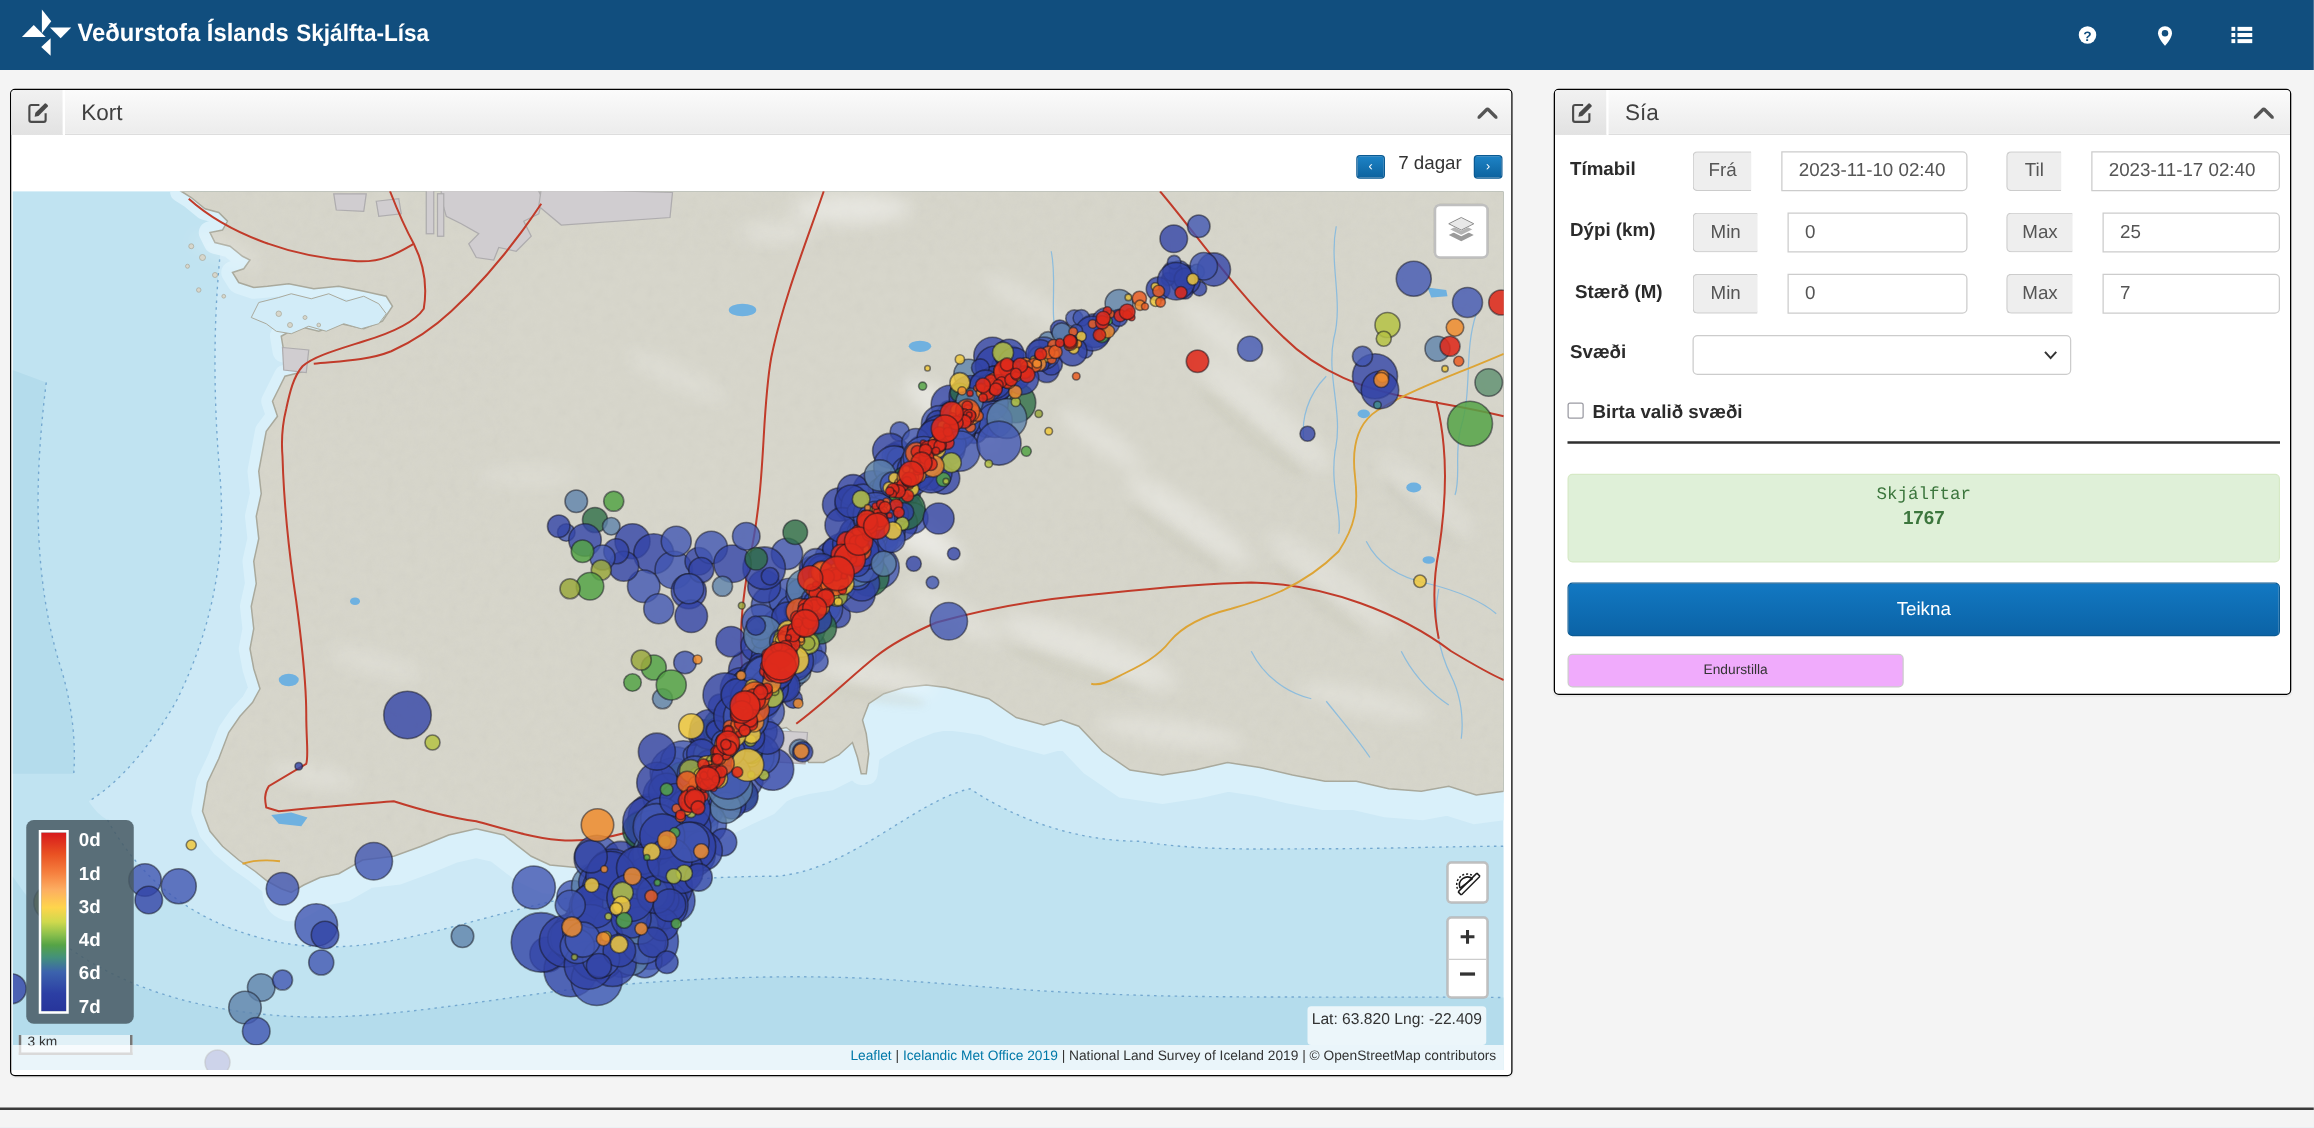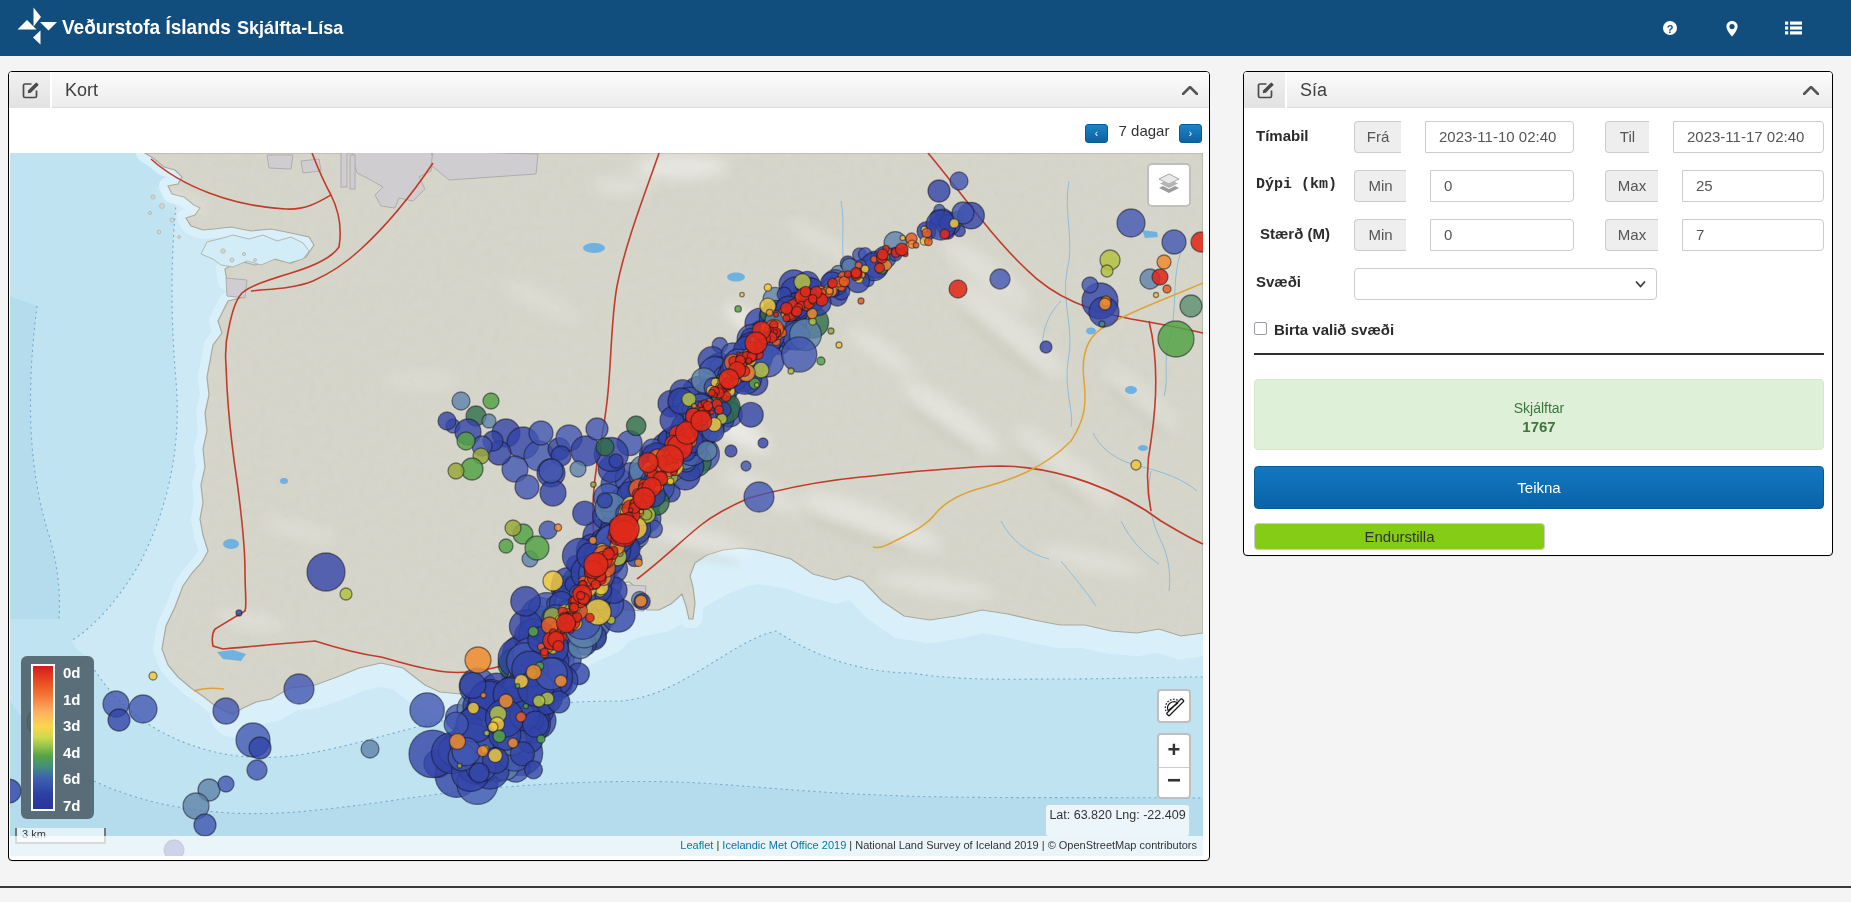--- a/index.html
+++ b/index.html
@@ -1335,21 +1335,21 @@
     
     <div class="abs" style="left:1137px;top:10px;width:44px;height:44px;background:#fff;border:2px solid rgba(0,0,0,0.25);border-radius:5px;">
       <svg style="position:absolute;left:7px;top:7px" width="26" height="26" viewBox="0 0 26 26">
         <polygon points="13,11 3,16 13,21 23,16" fill="#9b9b9b"></polygon>
         <polygon points="13,6.5 3,11.5 13,16.5 23,11.5" fill="#b3b3b3" stroke="#fff" stroke-width="1"></polygon>
         <polygon points="13,2 3,7 13,12 23,7" fill="#e8e8e8" stroke="#fff" stroke-width="1"></polygon>
         <polygon points="13,2 3,7 13,12 23,7" fill="none" stroke="#8a8a8a" stroke-width="0.8"></polygon>
       </svg>
     </div>
     
-    <div class="abs" style="left:11px;top:503px;width:73px;height:163px;background:rgba(72,91,100,0.86);border-radius:6px;padding-left:26px;">
+    <div class="abs" style="left:11px;top:503px;width:86px;height:163px;background:rgba(72,91,100,0.86);border-radius:6px;padding-left:26px;">
       <div class="abs" style="left:10px;top:8px;width:24px;height:147px;border:2px solid #fff;background:linear-gradient(180deg,#d7191c 0%,#e95122 12%,#f57d3d 22%,#fdae61 32%,#fed54c 42%,#cfd94d 50%,#8cc04c 57%,#55a346 63%,#43907c 70%,#3c63ad 78%,#2c3fa4 90%,#27359b 100%);"></div>
       <div style="position:absolute;left:42px;top:4px;color:#fff;font-size:15px;font-weight:bold;line-height:26.5px;">0d<br>1d<br>3d<br>4d<br>6d<br>7d</div>
     </div>
     
     <div class="abs" style="left:5px;top:675px;width:91px;height:16px;background:rgba(255,255,255,0.6);border:2px solid #777;border-top:none;font-size:11px;color:#333;line-height:13px;padding-left:5px;">3 km</div>
     
     <div class="abs" style="left:1147px;top:536px;width:34px;height:34px;background:#fff;border:2px solid rgba(0,0,0,0.25);border-radius:4px;">
       <svg style="position:absolute;left:4px;top:4px" width="22" height="22" viewBox="0 0 22 22">
         <g fill="none" stroke="#1a1a1a" stroke-width="1.2">
           <path d="M3 16 A8.5 8.5 0 0 1 16 6" stroke-dasharray="1.6,1.5"></path>
@@ -1394,21 +1394,21 @@
   <div class="lbl" style="left:12px;top:55px;">Tímabil</div>
   <div class="igroup" style="left:110px;top:49px;width:220px;">
       <div class="iaddon" style="width:47px;">Frá</div>
       <div class="ifield">2023-11-10 02:40</div>
     </div>
   <div class="igroup" style="left:361px;top:49px;width:219px;">
       <div class="iaddon" style="width:44px;">Til</div>
       <div class="ifield">2023-11-17 02:40</div>
     </div>
 
-  <div class="lbl" style="left:12px;top:104px;font-family:Liberation Mono, monospace;">Dýpi (km)</div>
+  <div class="lbl" style="left:12px;top:104px;">Dýpi (km)</div>
   <div class="igroup" style="left:110px;top:98px;width:220px;">
       <div class="iaddon" style="width:52px;">Min</div>
       <div class="ifield">0</div>
     </div>
   <div class="igroup" style="left:361px;top:98px;width:219px;">
       <div class="iaddon" style="width:53px;">Max</div>
       <div class="ifield">25</div>
     </div>
 
   <div class="lbl" style="left:16px;top:153px;">Stærð (M)</div>
@@ -1427,22 +1427,22 @@
         <path d="M1 1.5 L5.5 6.5 L10 1.5" fill="none" stroke="#333" stroke-width="1.6"></path>
       </svg>
   </div>
 
   <div class="abs" style="left:10px;top:250px;width:13px;height:13px;border:1px solid #9a9aa2;border-radius:2px;background:#fff;"></div>
   <div class="lbl" style="left:30px;top:249px;">Birta valið svæði</div>
 
   <div class="abs" style="left:10px;top:281px;width:570px;height:0;border-top:2px solid #2f2f2f;"></div>
 
   <div class="abs" style="left:10px;top:307px;width:570px;height:71px;background:#dff0d8;border:1px solid #d6e9c6;border-radius:4px;text-align:center;color:#3c763d;">
-    <div style="margin-top:20px;font-size:14px;">Skjálftar</div>
+    <div style="margin-top:8px;font-size:14px;font-family:Liberation Mono, monospace;">Skjálftar</div>
     <div style="font-size:15px;font-weight:bold;margin-top:2px;">1767</div>
   </div>
 
   <div class="abs" style="left:10px;top:394px;width:570px;height:43px;background:linear-gradient(180deg,#1278c2,#0b63a6);border:1px solid #0a5a93;border-radius:4px;text-align:center;color:#fff;font-size:15px;line-height:42px;">Teikna</div>
 
-  <div class="abs" style="left:10px;top:451px;width:291px;height:27px;background:#84cc16;border:1px solid #ccc;border-radius:4px;text-align:center;color:#333;font-size:15px;line-height:25px;">Endurstilla</div>
+  <div class="abs" style="left:10px;top:451px;width:269px;height:27px;background:#f0abfc;border:1px solid #ccc;border-radius:4px;text-align:center;color:#333;font-size:11px;line-height:25px;">Endurstilla</div>
 </div>
 
 <div class="abs" style="left:0;top:886px;width:1851px;height:2px;background:#3a3a3a;"></div>
 
 </body></html>

